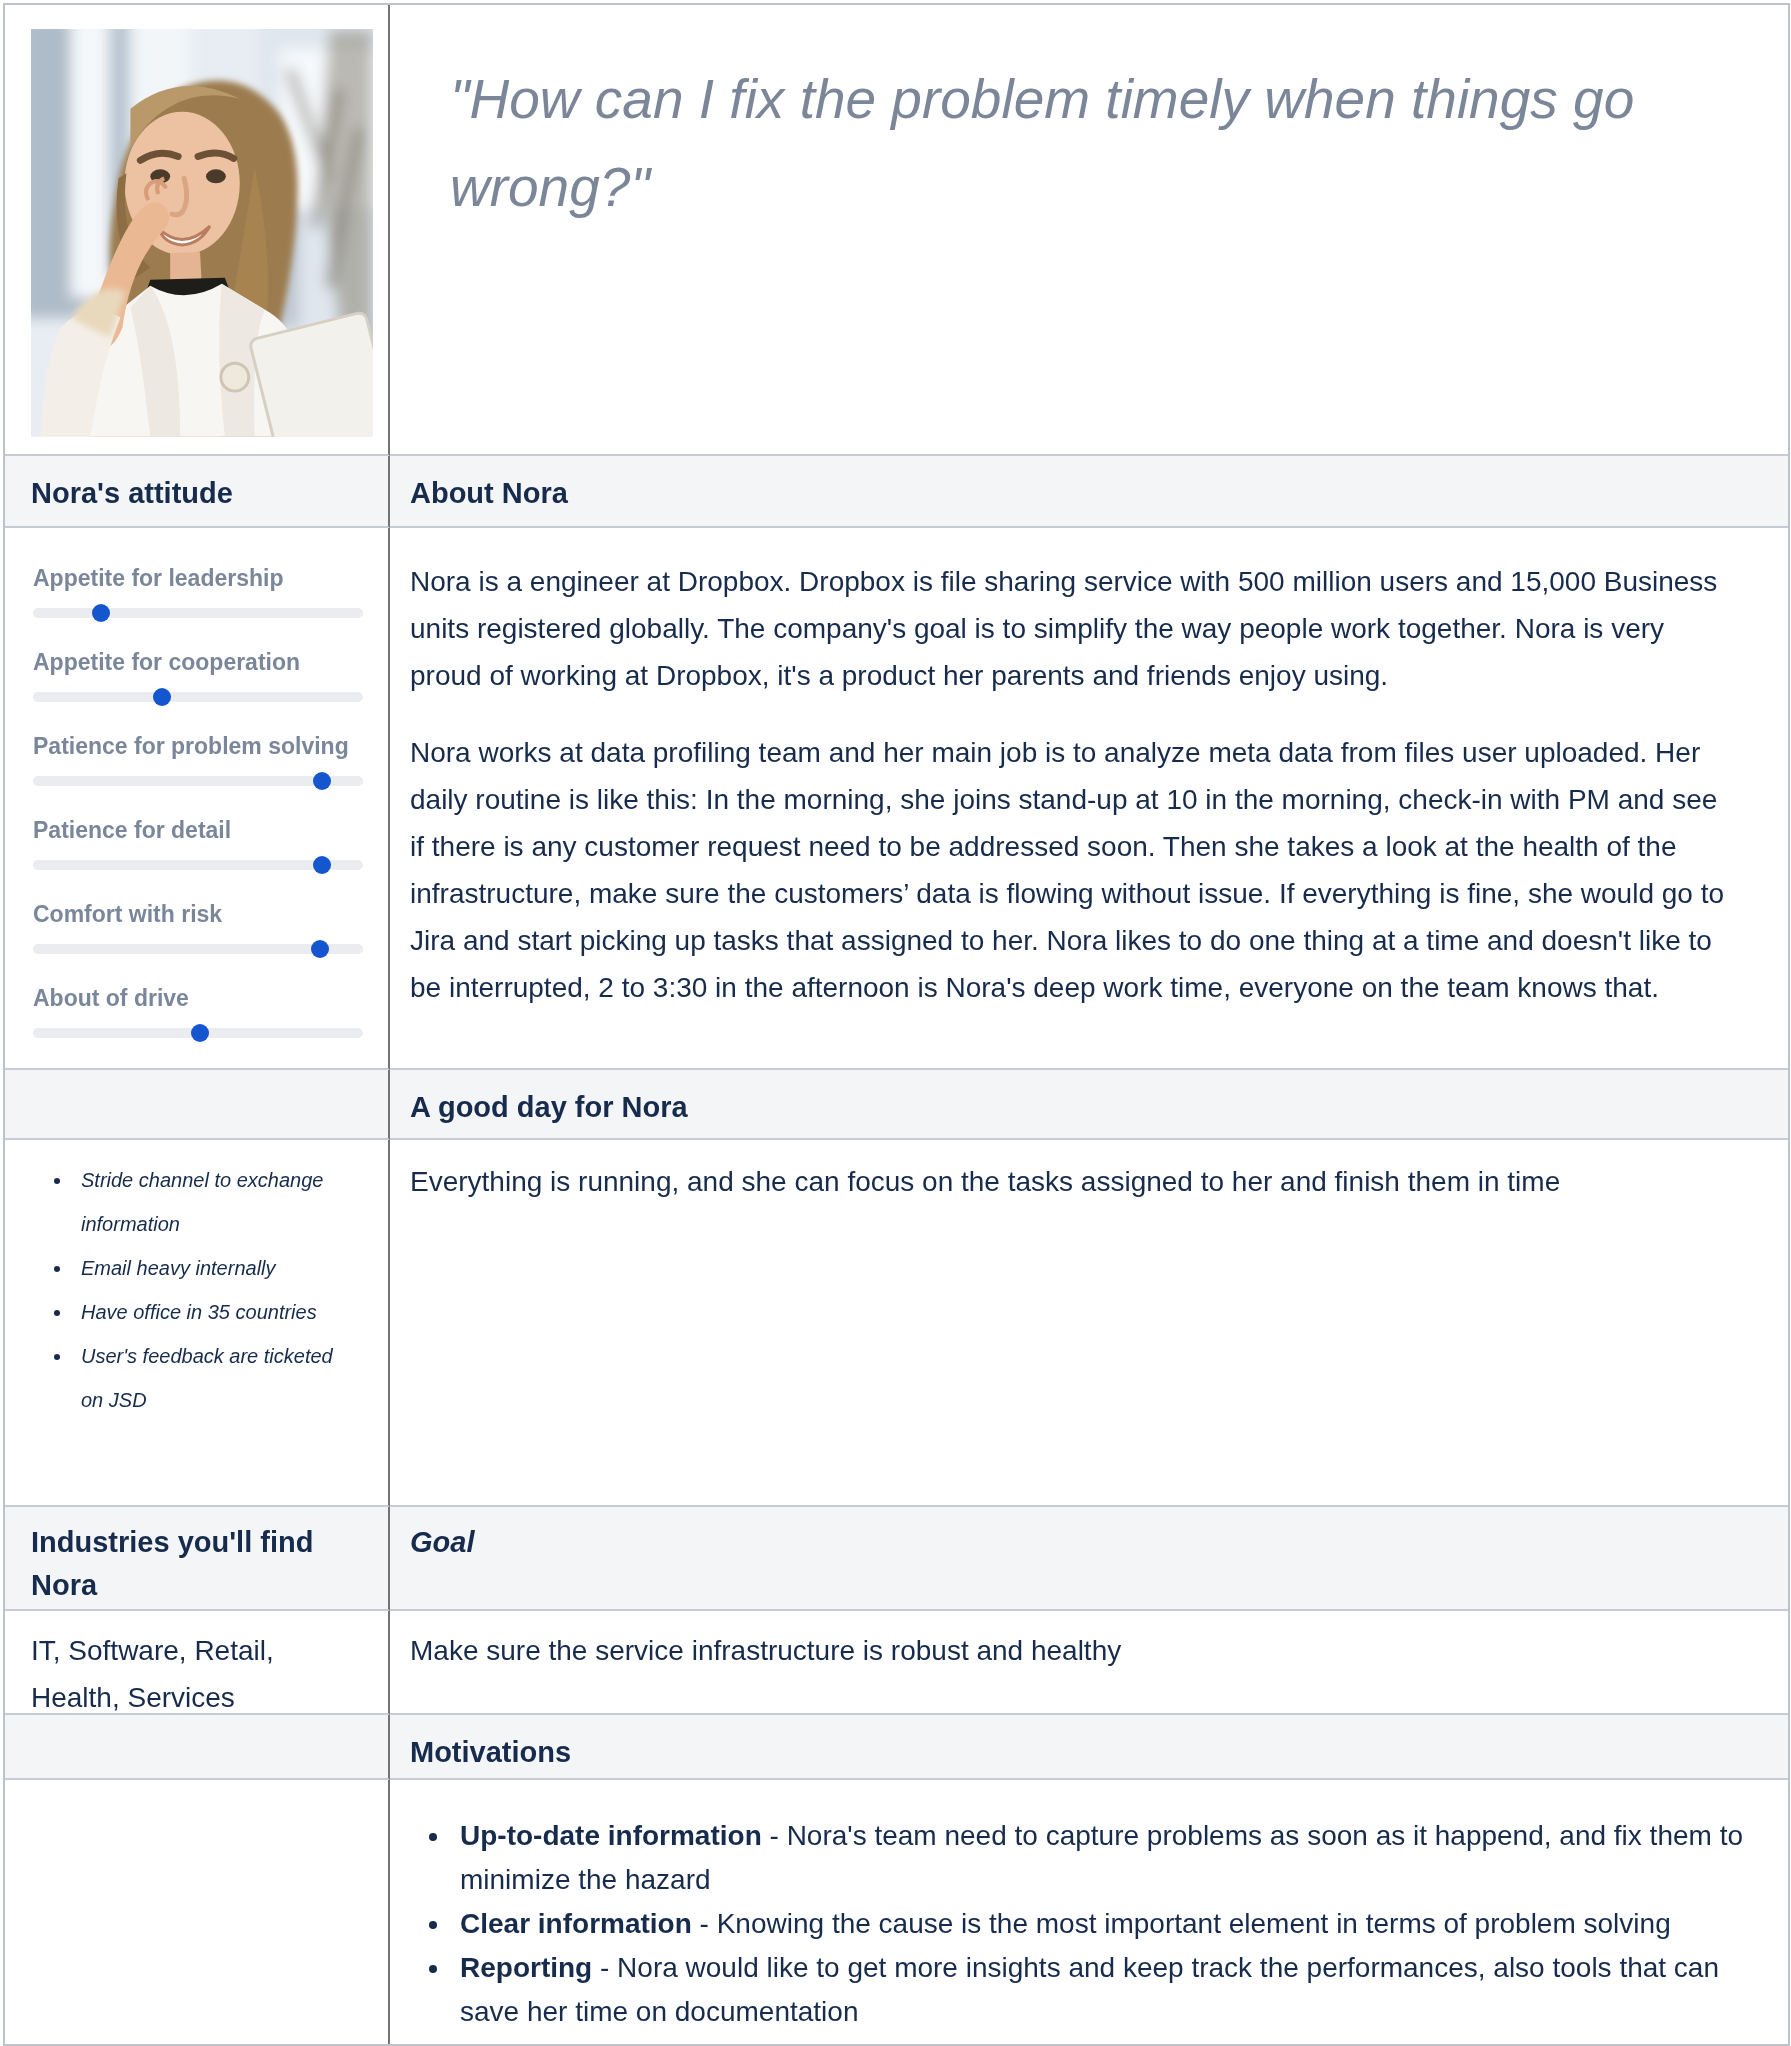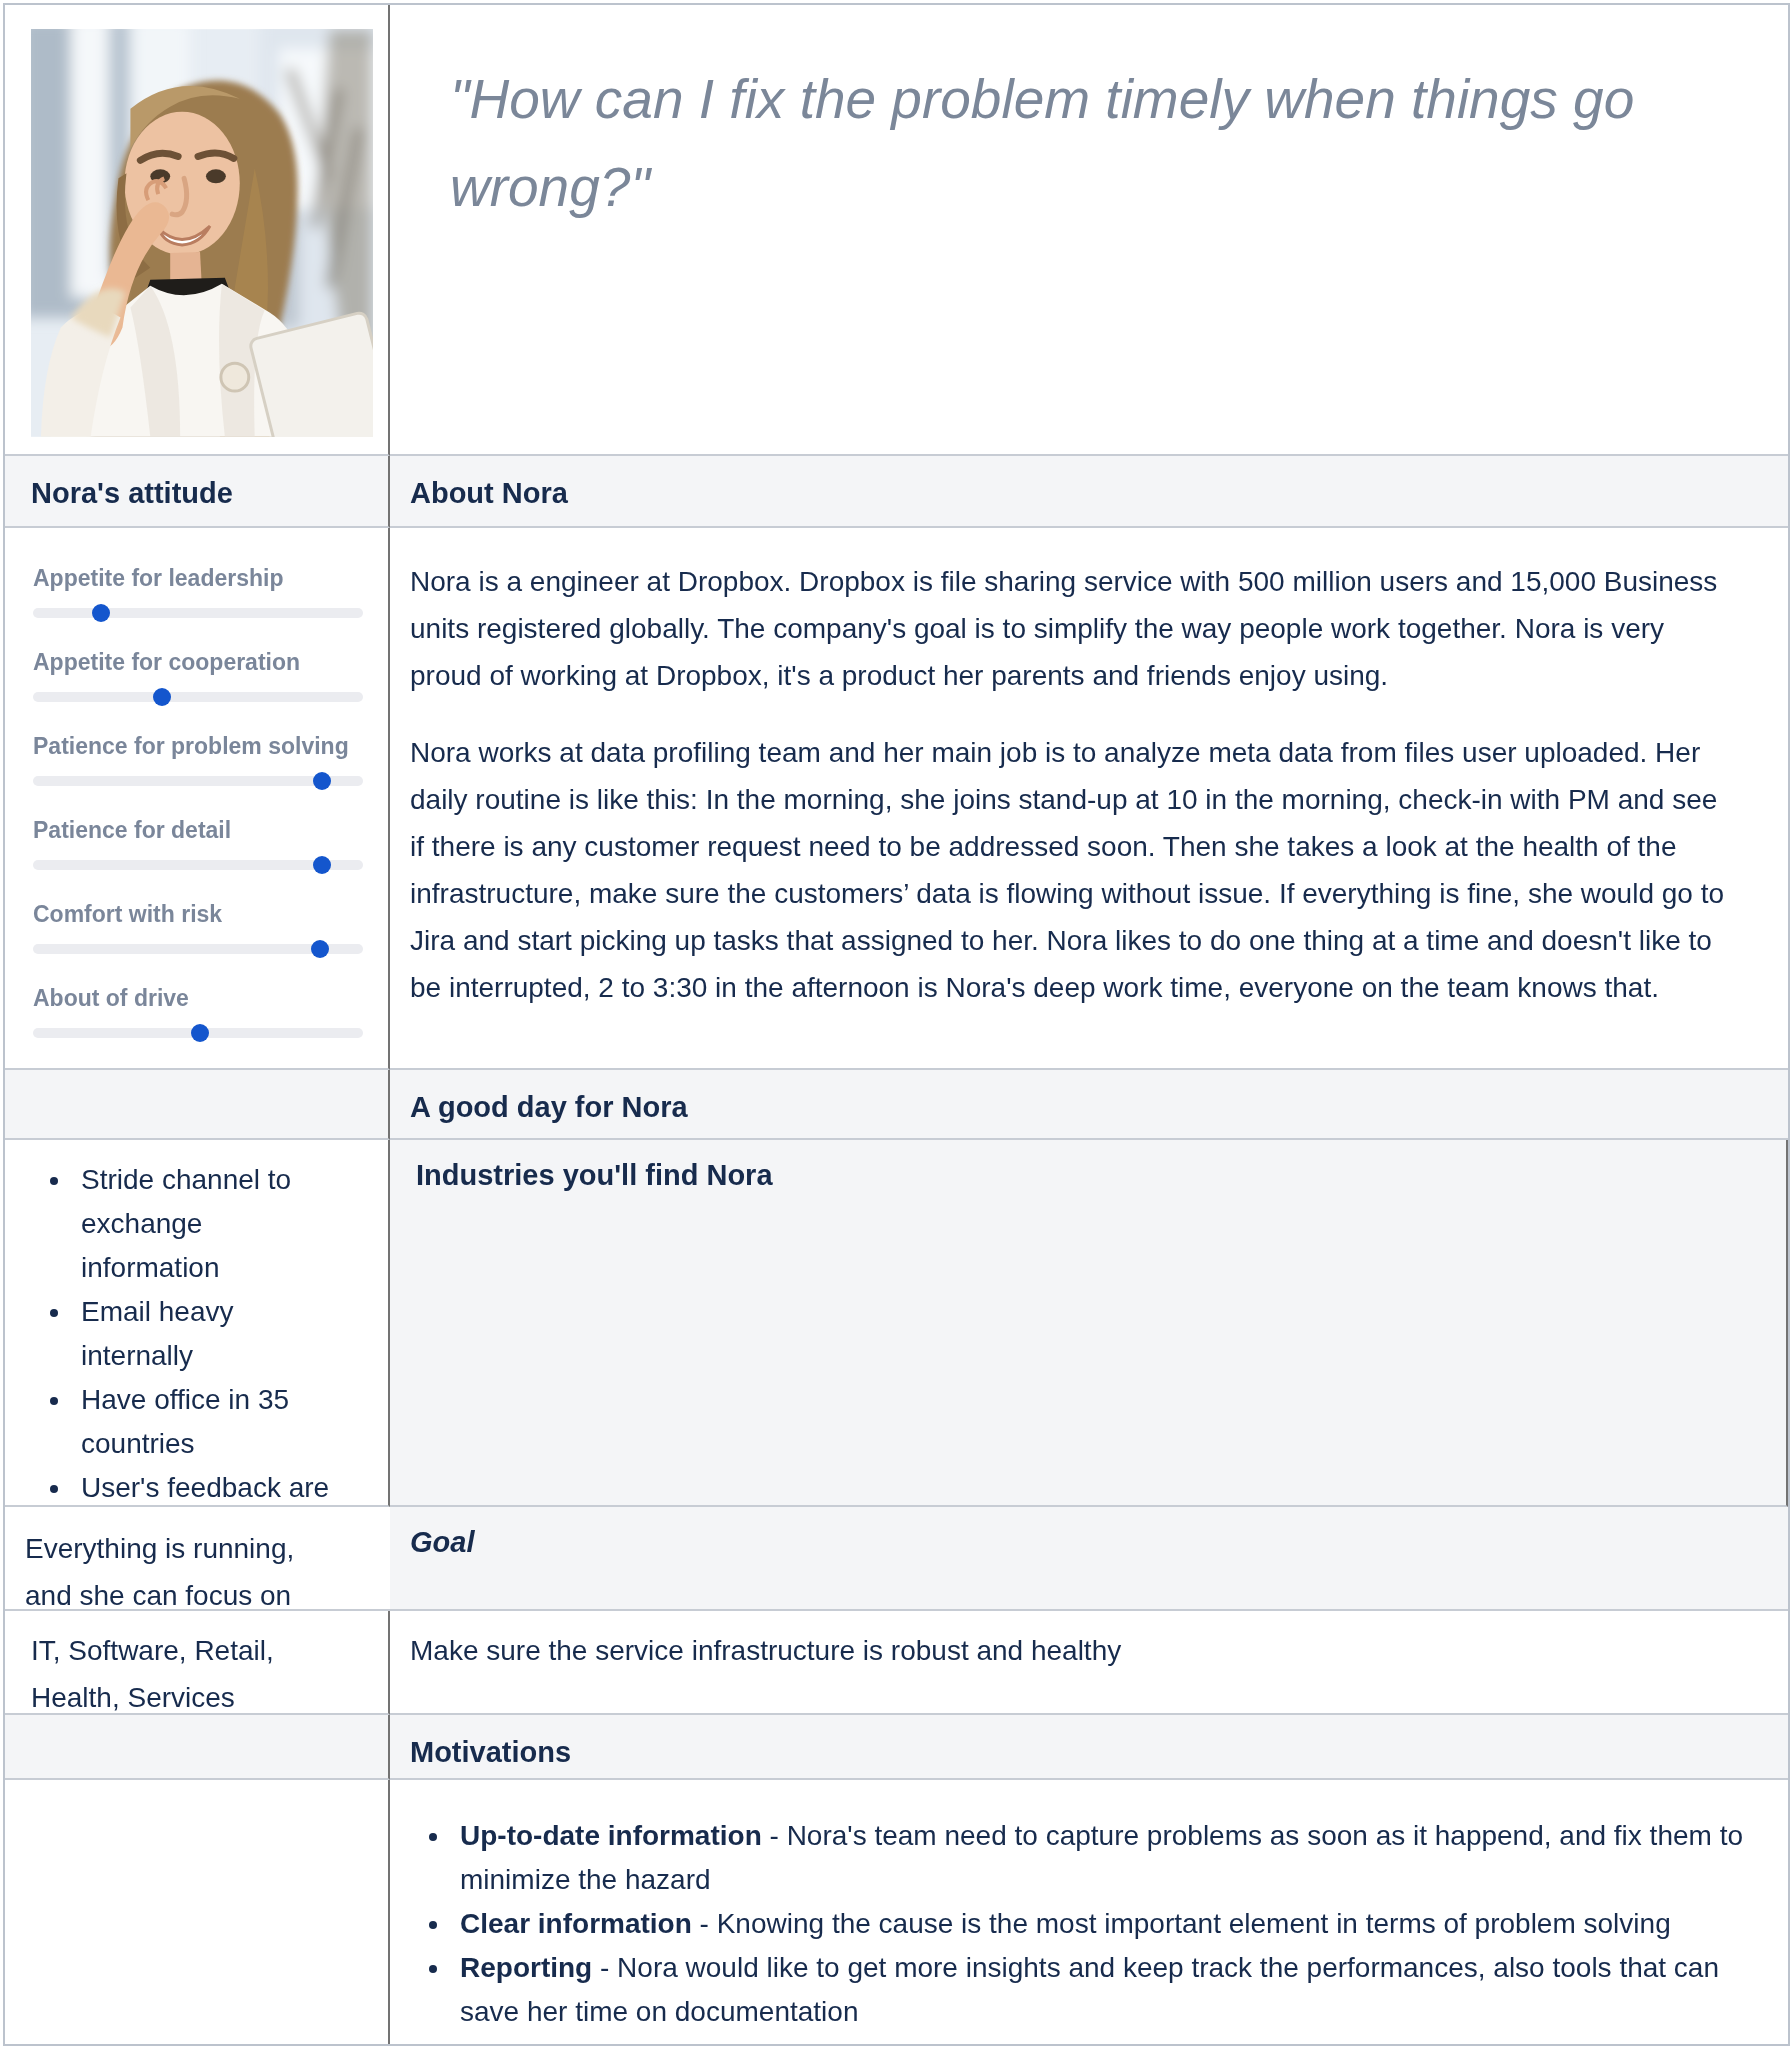--- a/index.html
+++ b/index.html
@@ -33,21 +33,21 @@
   .slider-track{position:relative;width:330px;height:10px;border-radius:5px;background:#ebecf0;}
   .slider-dot{position:absolute;top:-4px;width:18px;height:18px;border-radius:50%;
               background:#1456cd;transform:translateX(-50%);}
   
   .body-text{font-size:28px;line-height:47px;color:#172b4d;}
   .about-cell{padding:30px 56px 0 20px;}
   .about-cell p{margin:0 0 30px 0;}
   .plain-cell{padding:18px 56px 0 20px;}
   .left-body{padding:18px 50px 0 28px;}
   ul.fact-list{margin:0;padding:0 0 0 40px;}
-  ul.fact-list li{font-size:28px;line-height:44px;color:#172b4d;padding-left:8px;}
+  ul.fact-list li{font-size:20px;line-height:44px;color:#172b4d;padding-left:8px;font-style:italic;}
   .moto-cell{padding:34px 42px 0 20px;}
   ul.moto-list{margin:0;padding:0 0 0 42px;}
   ul.moto-list li{font-size:28px;line-height:44px;color:#172b4d;padding-left:8px;}
   ul.moto-list li b{font-weight:bold;}
 </style>
 </head>
 <body>
 
 <div class="persona-table">
 
@@ -161,26 +161,26 @@
   </div>
 
   <div class="cell left-body">
     <ul class="fact-list" id="facts-container">
         <li>Stride channel to exchange information</li>
         <li>Email heavy internally</li>
         <li>Have office in 35 countries</li>
         <li>User's feedback are ticketed on JSD</li>
       </ul>
   </div>
+  <div class="cell rightcol plain-cell body-text">
+    <span>Everything is running, and she can focus on the tasks assigned to her and finish them in time</span>
+  </div>
+
   <div class="cell hdr hdr-left" style="padding-top:14px;">
     <span class="hdr-text">Industries you'll find Nora</span>
-  </div>
-
-  <div class="cell rightcol plain-cell body-text">
-    <span>Everything is running, and she can focus on the tasks assigned to her and finish them in time</span>
   </div>
   <div class="cell rightcol hdr hdr-right" style="padding-top:14px;font-style:italic;">
     <span class="hdr-text">Goal</span>
   </div>
 
   <div class="cell body-text" style="padding:16px 70px 0 26px;">
     <span>IT, Software, Retail, Health, Services</span>
   </div>
   <div class="cell rightcol plain-cell body-text" style="padding-top:16px;">
     <span>Make sure the service infrastructure is robust and healthy</span>

